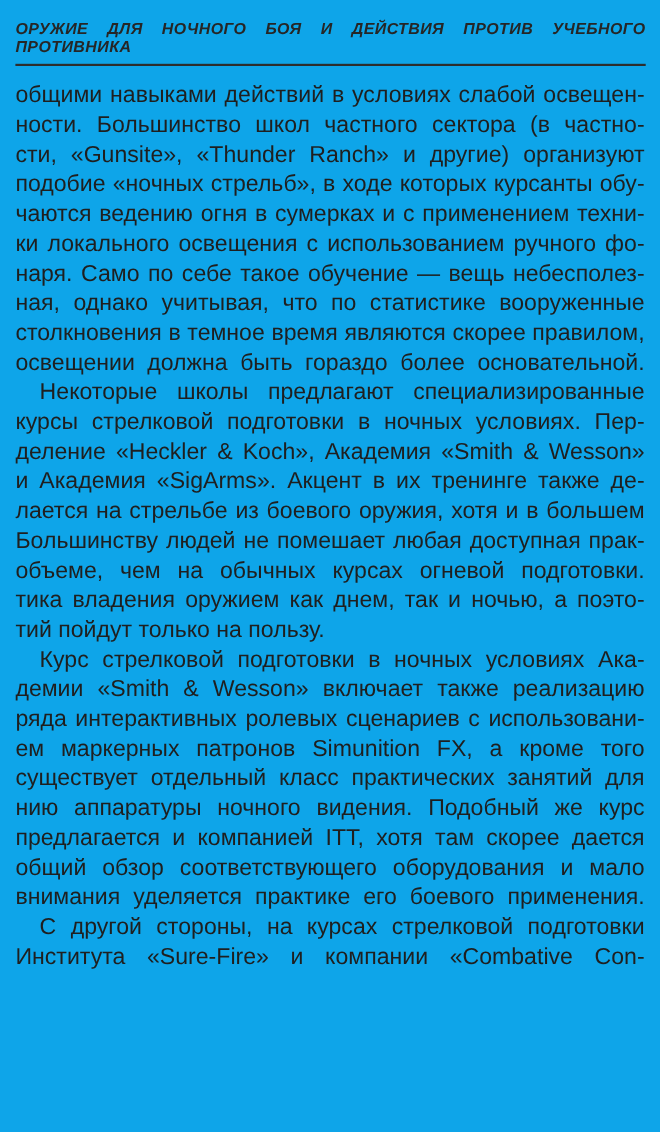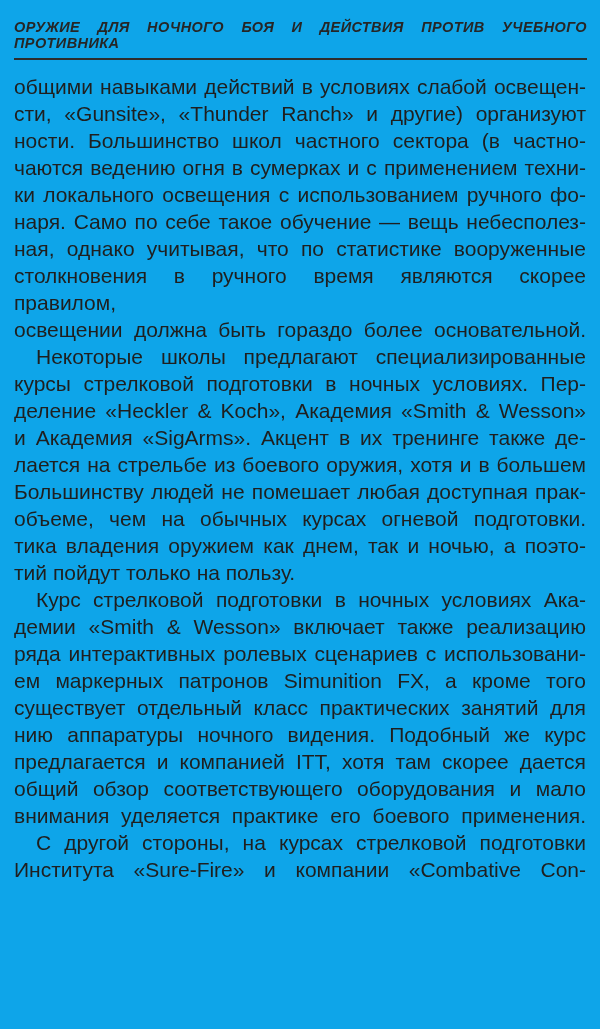--- a/index.html
+++ b/index.html
@@ -61,27 +61,28 @@
 </style>
 </head>
 <body>
 
 <div class="page">
 
   <div class="running-head">ОРУЖИЕ ДЛЯ НОЧНОГО БОЯ И ДЕЙСТВИЯ ПРОТИВ УЧЕБНОГО ПРОТИВНИКА</div>
 
   <div class="body-text">
     <div class="line">общими навыками действий в условиях слабой освещен-</div>
+    <div class="line">ности. Большинство школ частного сектора (в частно-</div>
     <div class="line">сти, «Gunsite», «Thunder Ranch» и другие) организуют</div>
-    <div class="line">ности. Большинство школ частного сектора (в частно-</div>
+    <div class="line">подобие «ночных стрельб», в ходе которых курсанты обу-</div>
     <div class="line">чаются ведению огня в сумерках и с применением техни-</div>
     <div class="line">ки локального освещения с использованием ручного фо-</div>
     <div class="line">наря. Само по себе такое обучение — вещь небесполез-</div>
     <div class="line">ная, однако учитывая, что по статистике вооруженные</div>
-    <div class="line">столкновения в ручного время являются скорее правилом,</div>
+    <div class="line">столкновения в темное время являются скорее правилом,</div>
     <div class="line">освещении должна быть гораздо более основательной.</div>
     <div class="line indent">Некоторые школы предлагают специализированные</div>
     <div class="line">курсы стрелковой подготовки в ночных условиях. Пер-</div>
     <div class="line">деление «Heckler &amp; Koch», Академия «Smith &amp; Wesson»</div>
     <div class="line">и Академия «SigArms». Акцент в их тренинге также де-</div>
     <div class="line">лается на стрельбе из боевого оружия, хотя и в большем</div>
     <div class="line">Большинству людей не помешает любая доступная прак-</div>
     <div class="line">объеме, чем на обычных курсах огневой подготовки.</div>
     <div class="line">тика владения оружием как днем, так и ночью, а поэто-</div>
     <div class="line par-end">тий пойдут только на пользу.</div>

